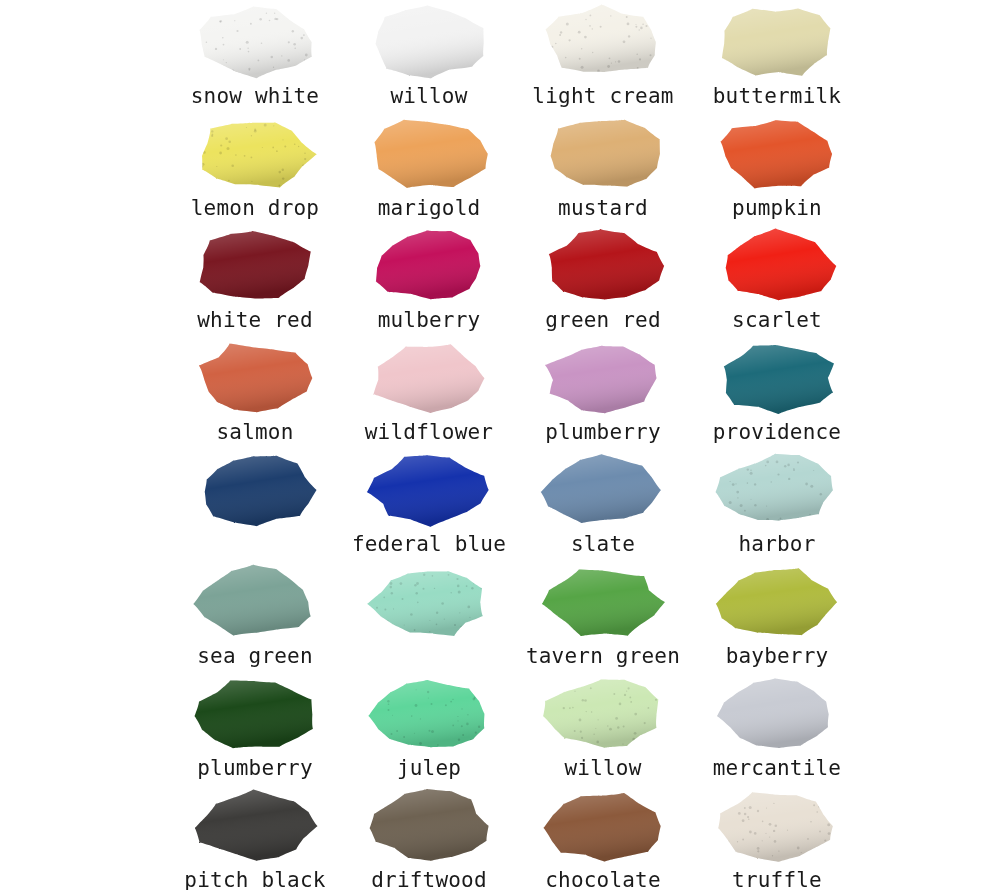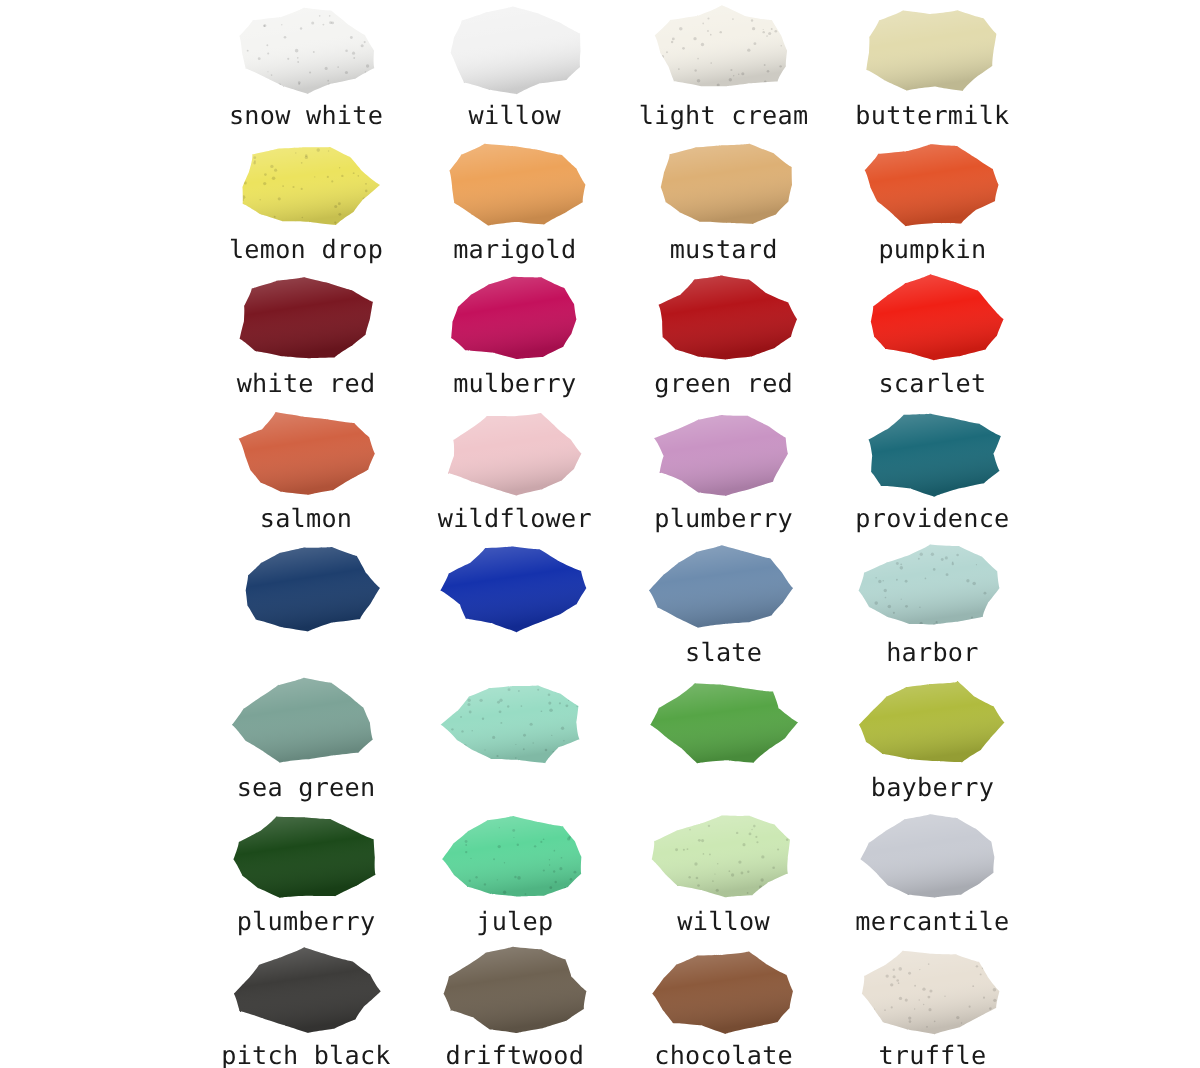--- a/index.html
+++ b/index.html
@@ -555,20 +555,21 @@
                 <stop offset="100%" stop-color="#000000" stop-opacity="0.16"></stop>
               </linearGradient>
               <clipPath id="sh17">
                 <path d="M 126.0 41.0 C 116.0 56.3, 120.0 52.5, 117.5 54.0 C 101.4 63.7, 106.9 61.1, 103.8 62.3 C 84.0 70.1, 90.6 67.6, 87.0 68.9 C 63.4 77.6, 70.6 77.5, 67.0 76.2 C 43.2 67.9, 50.6 69.9, 46.8 69.1 C 22.2 63.9, 26.9 66.8, 25.9 64.7 C 19.2 50.9, 22.9 55.2, 20.2 53.0 C 2.9 38.8, 4.2 43.5, 5.6 41.0 C 14.7 24.7, 10.2 28.8, 13.3 27.2 C 33.7 16.8, 28.2 20.5, 30.6 18.4 C 46.5 4.6, 40.0 6.9, 44.1 6.7 C 71.1 5.4, 63.1 5.1, 67.0 5.6 C 92.6 9.0, 85.9 6.7, 88.7 8.4 C 107.0 19.6, 101.0 16.3, 104.2 17.9 C 125.6 28.4, 121.7 24.2, 122.4 26.8 C 126.7 43.6, 127.5 38.7, 126.0 41.0 Z"></path>
               </clipPath>
             </defs>
             <path d="M 126.0 41.0 C 116.0 56.3, 120.0 52.5, 117.5 54.0 C 101.4 63.7, 106.9 61.1, 103.8 62.3 C 84.0 70.1, 90.6 67.6, 87.0 68.9 C 63.4 77.6, 70.6 77.5, 67.0 76.2 C 43.2 67.9, 50.6 69.9, 46.8 69.1 C 22.2 63.9, 26.9 66.8, 25.9 64.7 C 19.2 50.9, 22.9 55.2, 20.2 53.0 C 2.9 38.8, 4.2 43.5, 5.6 41.0 C 14.7 24.7, 10.2 28.8, 13.3 27.2 C 33.7 16.8, 28.2 20.5, 30.6 18.4 C 46.5 4.6, 40.0 6.9, 44.1 6.7 C 71.1 5.4, 63.1 5.1, 67.0 5.6 C 92.6 9.0, 85.9 6.7, 88.7 8.4 C 107.0 19.6, 101.0 16.3, 104.2 17.9 C 125.6 28.4, 121.7 24.2, 122.4 26.8 C 126.7 43.6, 127.5 38.7, 126.0 41.0 Z" fill="#1532ad"></path>
             <path d="M 126.0 41.0 C 116.0 56.3, 120.0 52.5, 117.5 54.0 C 101.4 63.7, 106.9 61.1, 103.8 62.3 C 84.0 70.1, 90.6 67.6, 87.0 68.9 C 63.4 77.6, 70.6 77.5, 67.0 76.2 C 43.2 67.9, 50.6 69.9, 46.8 69.1 C 22.2 63.9, 26.9 66.8, 25.9 64.7 C 19.2 50.9, 22.9 55.2, 20.2 53.0 C 2.9 38.8, 4.2 43.5, 5.6 41.0 C 14.7 24.7, 10.2 28.8, 13.3 27.2 C 33.7 16.8, 28.2 20.5, 30.6 18.4 C 46.5 4.6, 40.0 6.9, 44.1 6.7 C 71.1 5.4, 63.1 5.1, 67.0 5.6 C 92.6 9.0, 85.9 6.7, 88.7 8.4 C 107.0 19.6, 101.0 16.3, 104.2 17.9 C 125.6 28.4, 121.7 24.2, 122.4 26.8 C 126.7 43.6, 127.5 38.7, 126.0 41.0 Z" fill="url(#g17)"></path>
           </svg>
         </div>
+        <div class="swatch-label">federal blue</div>
       </div>
       <div class="swatch-cell">
         <div class="blob-wrap">
           <svg viewBox="0 0 134 82" xmlns="http://www.w3.org/2000/svg">
             <defs>
               <linearGradient id="g18" x1="0" y1="0" x2="0.25" y2="1">
                 <stop offset="0%" stop-color="#ffffff" stop-opacity="0.22"></stop>
                 <stop offset="45%" stop-color="#ffffff" stop-opacity="0"></stop>
                 <stop offset="100%" stop-color="#000000" stop-opacity="0.16"></stop>
               </linearGradient>
@@ -744,20 +745,21 @@
                 <stop offset="100%" stop-color="#000000" stop-opacity="0.16"></stop>
               </linearGradient>
               <clipPath id="sh22">
                 <path d="M 128.1 41.0 C 115.3 56.2, 119.6 52.4, 117.3 53.9 C 102.1 64.2, 107.0 60.7, 104.4 62.6 C 87.7 75.3, 94.4 73.7, 90.3 73.4 C 62.8 71.3, 71.1 71.4, 67.0 71.7 C 39.8 73.4, 46.2 75.2, 43.9 73.1 C 29.3 59.3, 33.6 63.0, 31.6 61.4 C 18.0 51.6, 22.5 55.2, 20.1 53.1 C 4.2 38.8, 5.2 43.4, 6.6 41.0 C 15.6 25.0, 11.4 29.1, 14.2 27.4 C 32.8 16.3, 27.3 19.9, 30.0 18.0 C 47.3 5.7, 40.7 7.4, 44.7 7.6 C 71.0 9.0, 63.5 8.3, 67.0 8.8 C 90.0 12.3, 82.5 11.1, 86.5 11.8 C 112.5 15.9, 107.5 12.8, 108.5 15.2 C 114.9 31.4, 111.4 26.8, 113.9 28.9 C 130.6 43.2, 130.0 38.7, 128.1 41.0 Z"></path>
               </clipPath>
             </defs>
             <path d="M 128.1 41.0 C 115.3 56.2, 119.6 52.4, 117.3 53.9 C 102.1 64.2, 107.0 60.7, 104.4 62.6 C 87.7 75.3, 94.4 73.7, 90.3 73.4 C 62.8 71.3, 71.1 71.4, 67.0 71.7 C 39.8 73.4, 46.2 75.2, 43.9 73.1 C 29.3 59.3, 33.6 63.0, 31.6 61.4 C 18.0 51.6, 22.5 55.2, 20.1 53.1 C 4.2 38.8, 5.2 43.4, 6.6 41.0 C 15.6 25.0, 11.4 29.1, 14.2 27.4 C 32.8 16.3, 27.3 19.9, 30.0 18.0 C 47.3 5.7, 40.7 7.4, 44.7 7.6 C 71.0 9.0, 63.5 8.3, 67.0 8.8 C 90.0 12.3, 82.5 11.1, 86.5 11.8 C 112.5 15.9, 107.5 12.8, 108.5 15.2 C 114.9 31.4, 111.4 26.8, 113.9 28.9 C 130.6 43.2, 130.0 38.7, 128.1 41.0 Z" fill="#56a546"></path>
             <path d="M 128.1 41.0 C 115.3 56.2, 119.6 52.4, 117.3 53.9 C 102.1 64.2, 107.0 60.7, 104.4 62.6 C 87.7 75.3, 94.4 73.7, 90.3 73.4 C 62.8 71.3, 71.1 71.4, 67.0 71.7 C 39.8 73.4, 46.2 75.2, 43.9 73.1 C 29.3 59.3, 33.6 63.0, 31.6 61.4 C 18.0 51.6, 22.5 55.2, 20.1 53.1 C 4.2 38.8, 5.2 43.4, 6.6 41.0 C 15.6 25.0, 11.4 29.1, 14.2 27.4 C 32.8 16.3, 27.3 19.9, 30.0 18.0 C 47.3 5.7, 40.7 7.4, 44.7 7.6 C 71.0 9.0, 63.5 8.3, 67.0 8.8 C 90.0 12.3, 82.5 11.1, 86.5 11.8 C 112.5 15.9, 107.5 12.8, 108.5 15.2 C 114.9 31.4, 111.4 26.8, 113.9 28.9 C 130.6 43.2, 130.0 38.7, 128.1 41.0 Z" fill="url(#g22)"></path>
           </svg>
         </div>
+        <div class="swatch-label">tavern green</div>
       </div>
       <div class="swatch-cell">
         <div class="blob-wrap">
           <svg viewBox="0 0 134 82" xmlns="http://www.w3.org/2000/svg">
             <defs>
               <linearGradient id="g23" x1="0" y1="0" x2="0.25" y2="1">
                 <stop offset="0%" stop-color="#ffffff" stop-opacity="0.22"></stop>
                 <stop offset="45%" stop-color="#ffffff" stop-opacity="0"></stop>
                 <stop offset="100%" stop-color="#000000" stop-opacity="0.16"></stop>
               </linearGradient>

